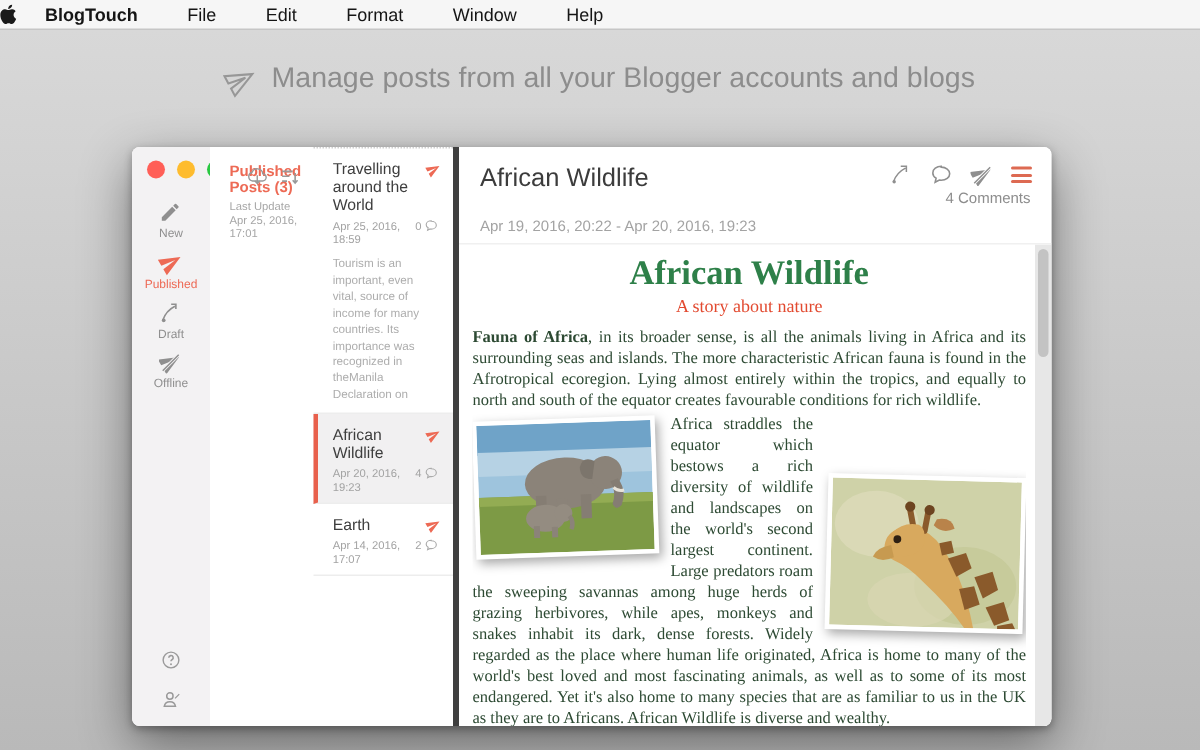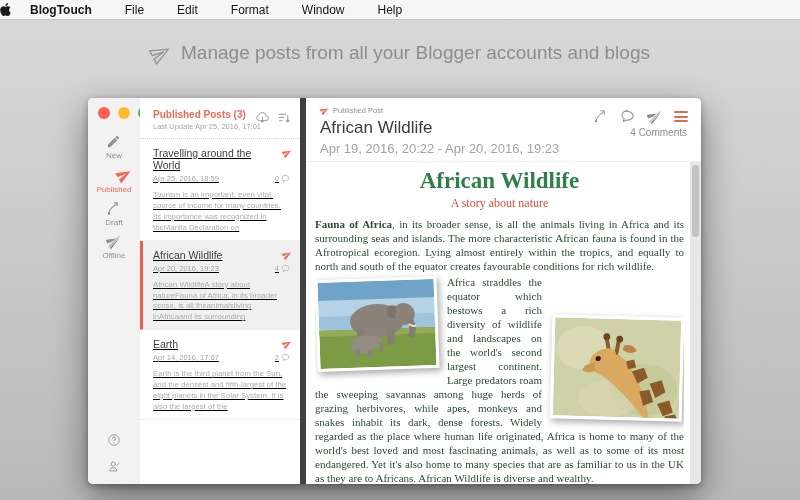--- a/index.html
+++ b/index.html
@@ -30,50 +30,50 @@
   .sidebar{width:52px;background:#f3f2f3;flex-shrink:0;display:flex;flex-direction:column;
            align-items:center;box-sizing:border-box;}
   .lights{display:flex;gap:8px;align-self:flex-start;padding:9px 0 0 10px;}
   .light{width:12px;height:12px;border-radius:50%;}
   .light.red{background:#ff5f57;}
   .light.yellow{background:#febc2e;}
   .light.green{background:#28c840;}
   .nav{display:flex;flex-direction:column;gap:7px;margin-top:15px;align-items:center;}
   .nav-item{display:flex;flex-direction:column;align-items:center;gap:2px;color:#8f8f8f;
             font-size:8px;cursor:default;}
-  .nav-item.active{color:#ed6a55;align-items:flex-end;}
+  .nav-item.active{color:#ed6a55;}
   .side-bottom{margin-top:auto;display:flex;flex-direction:column;gap:12px;
                padding-bottom:10px;color:#9a9a9a;align-items:center;}
 
   
-  .list{width:166px;background:#fff;border-right:6px solid #404040;flex-shrink:0;
-        display:flex;flex-direction:column;box-sizing:border-box;}
+  .list{width:166px;background:#fff;border-right:4px solid #404040;flex-shrink:0;
+        display:flex;flex-direction:row;box-sizing:border-box;}
   .list-header{position:relative;padding:11px 8px 7px 13px;}
   .list-title{color:#ed6a55;font-size:10px;font-weight:bold;}
   .list-sub{color:#a6a6a6;font-size:7.5px;margin-top:2px;}
   .list-header-icons{position:absolute;right:9px;top:13px;display:flex;gap:8px;
                      color:#999;align-items:center;}
-  .posts{border-top:1px dotted #cfcfcf;text-decoration:underline;}
+  .posts{border-top:1px dotted #cfcfcf;}
   .post{position:relative;padding:8px 9px 6px 13px;border-bottom:1px solid #ededed;
         cursor:default;}
   .post.selected{background:#f1f0f1;border-left:3px solid #e8604c;padding-left:10px;}
   .post-title{font-size:10.5px;color:#3e3e3e;padding-right:14px;}
   .post-plane{position:absolute;right:8px;top:9px;color:#ed6a55;}
   .post-meta{display:flex;justify-content:space-between;align-items:flex-start;
              font-size:7.5px;color:#a3a3a3;margin-top:3px;padding-right:1px;}
   .post-cc{display:flex;align-items:center;gap:2px;}
   .post-excerpt{font-size:7.8px;color:#adadad;line-height:1.4;margin-top:7px;}
 
   
   .detail{flex:1;display:flex;flex-direction:column;background:#fff;min-width:0;}
   .detail-header{position:relative;padding:8px 12px 5px 14px;border-bottom:1px solid #f0f0f0;}
   .type-row{display:flex;align-items:center;gap:4px;font-size:7.5px;color:#909090;}
   .type-row .plane{color:#ed6a55;}
   .detail-title{font-size:17px;color:#3c3c3c;margin-top:3px;font-weight:normal;}
-  .detail-dates{font-size:13px;color:#a3a3a3;margin-top:3px;}
+  .detail-dates{font-size:10px;color:#a3a3a3;margin-top:17px;}
   .header-icons{position:absolute;right:13px;top:11px;display:flex;gap:12px;
                 align-items:center;color:#8f8f8f;}
   .hamburger{display:flex;flex-direction:column;gap:2.5px;}
   .hamburger i{display:block;width:14px;height:2px;background:#dd6a52;border-radius:1px;}
   .comments-label{position:absolute;right:14px;top:29px;font-size:10px;color:#8d8d8d;}
 
   .article-wrap{flex:1;position:relative;overflow:hidden;}
   .scroll-track{position:absolute;right:0;top:0;bottom:0;width:11px;background:#e7e7e7;}
   .scroll-thumb{position:absolute;right:2px;top:3px;width:7px;height:72px;
                 border-radius:4px;background:#c3c3c3;}
@@ -237,57 +237,47 @@
           <span>Apr 20, 2016, 19:23</span>
           <span class="post-cc">
             <span>4</span>
             <span>
               <svg width="9" height="9" viewBox="0 0 24 24">
                   <path fill="none" stroke="#aaa" stroke-width="2" d="M12 3c-5 0-9 3.1-9 7 0 2.3 1.4 4.3 3.5 5.6L5.5 20l4.5-2.3c.7.1 1.3.2 2 .2 5 0 9-3.1 9-7s-4-7-9-7z"></path>
                 </svg>
             </span>
           </span>
         </div>
-        <div class="post-excerpt">African WildlifeA story about natureFauna of Africa, in its broader sense, is all theanimalsliving inAfricaand its surrounding</div>
       </div>
 
       <div class="post">
         <div class="post-title">Earth</div>
         <span class="post-plane">
           <svg width="10" height="10" viewBox="0 0 24 24" style="transform:rotate(-30deg);">
               <path fill="currentColor" d="M2 21 23 12 2 3 2 10 17 12 2 14Z"></path>
             </svg>
         </span>
         <div class="post-meta">
           <span>Apr 14, 2016, 17:07</span>
           <span class="post-cc">
             <span>2</span>
             <span>
               <svg width="9" height="9" viewBox="0 0 24 24">
                   <path fill="none" stroke="#aaa" stroke-width="2" d="M12 3c-5 0-9 3.1-9 7 0 2.3 1.4 4.3 3.5 5.6L5.5 20l4.5-2.3c.7.1 1.3.2 2 .2 5 0 9-3.1 9-7s-4-7-9-7z"></path>
                 </svg>
             </span>
           </span>
         </div>
-        <div class="post-excerpt">Earth is the third planet from the Sun, and the densest and fifth-largest of the eight planets in the Solar System. It is also the largest of the</div>
       </div>
 
     </div>
   </div>
 
   <div class="detail">
     <div class="detail-header">
-      <div class="type-row">
-        <span class="plane">
-          <svg width="9" height="9" viewBox="0 0 24 24" style="transform:rotate(-30deg);">
-              <path fill="currentColor" d="M2 21 23 12 2 3 2 10 17 12 2 14Z"></path>
-            </svg>
-        </span>
-        <span>Published Post</span>
-      </div>
       <div class="detail-title">African Wildlife</div>
       <div class="detail-dates">Apr 19, 2016, 20:22 - Apr 20, 2016, 19:23</div>
       <div class="header-icons">
         <span>
           <svg width="15" height="15" viewBox="0 0 24 24">
               <path fill="none" stroke="currentColor" stroke-width="1.6" d="M4 20c2-6 7-12 13-15M12 3h6v6"></path>
               <circle cx="5" cy="19.5" r="1.8" fill="currentColor"></circle>
             </svg>
         </span>
         <span>

